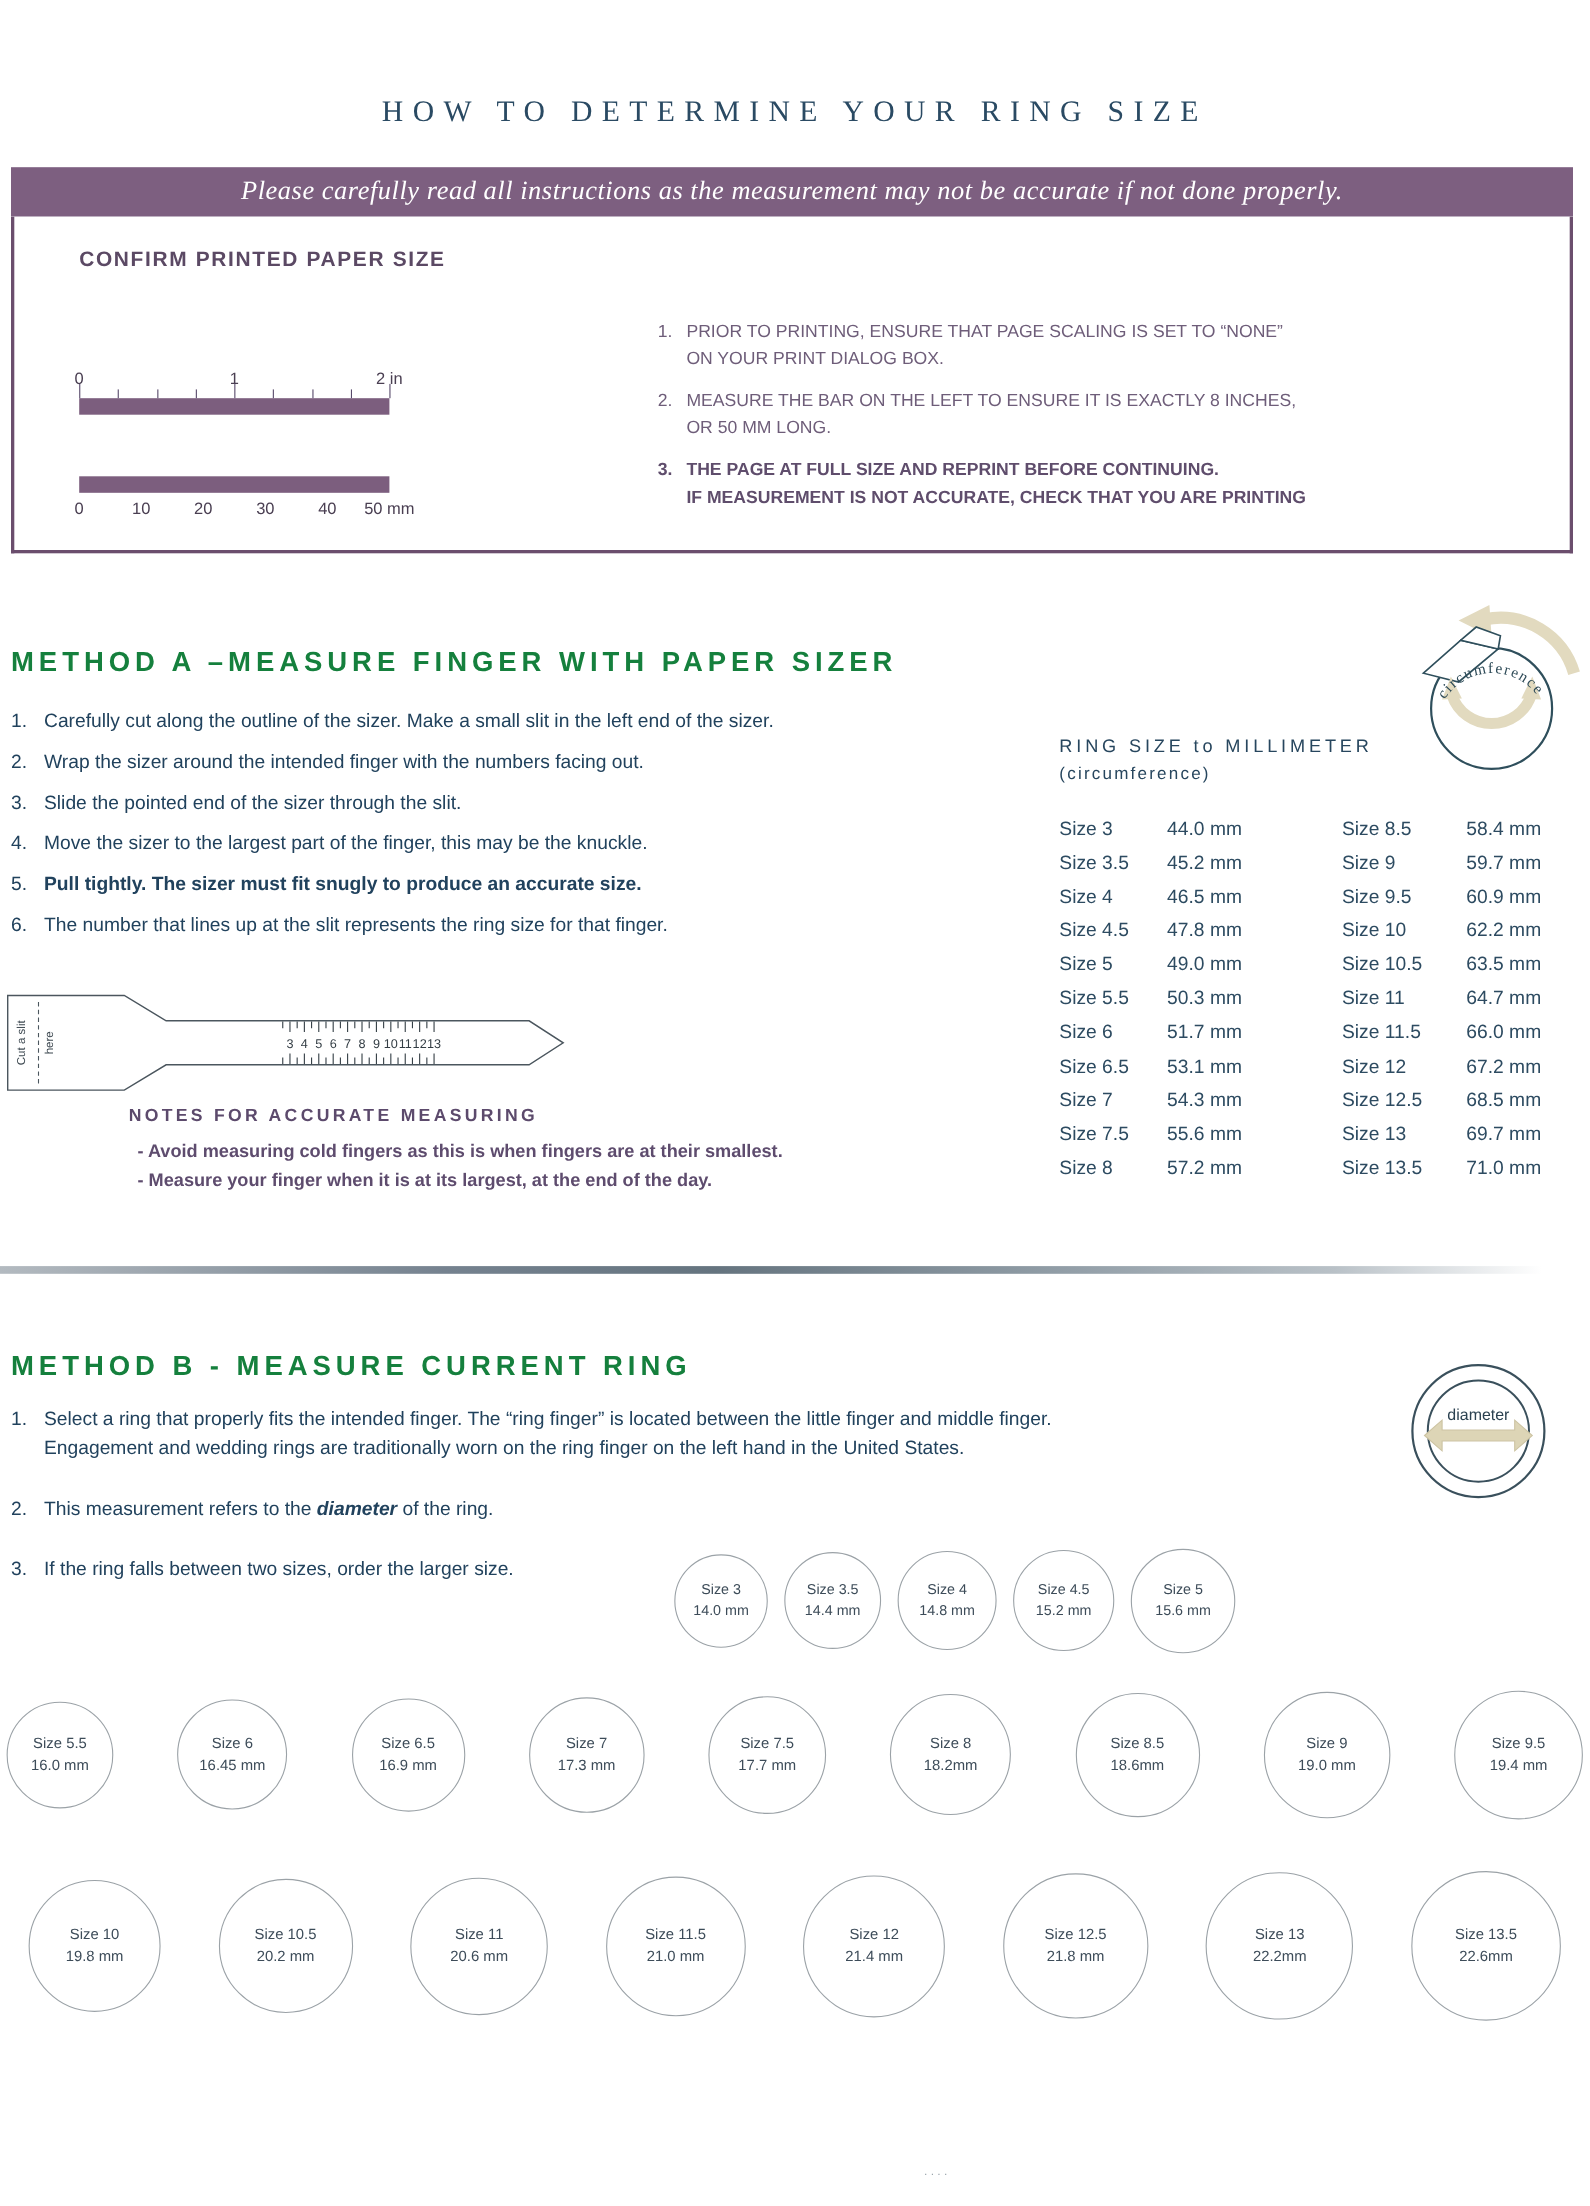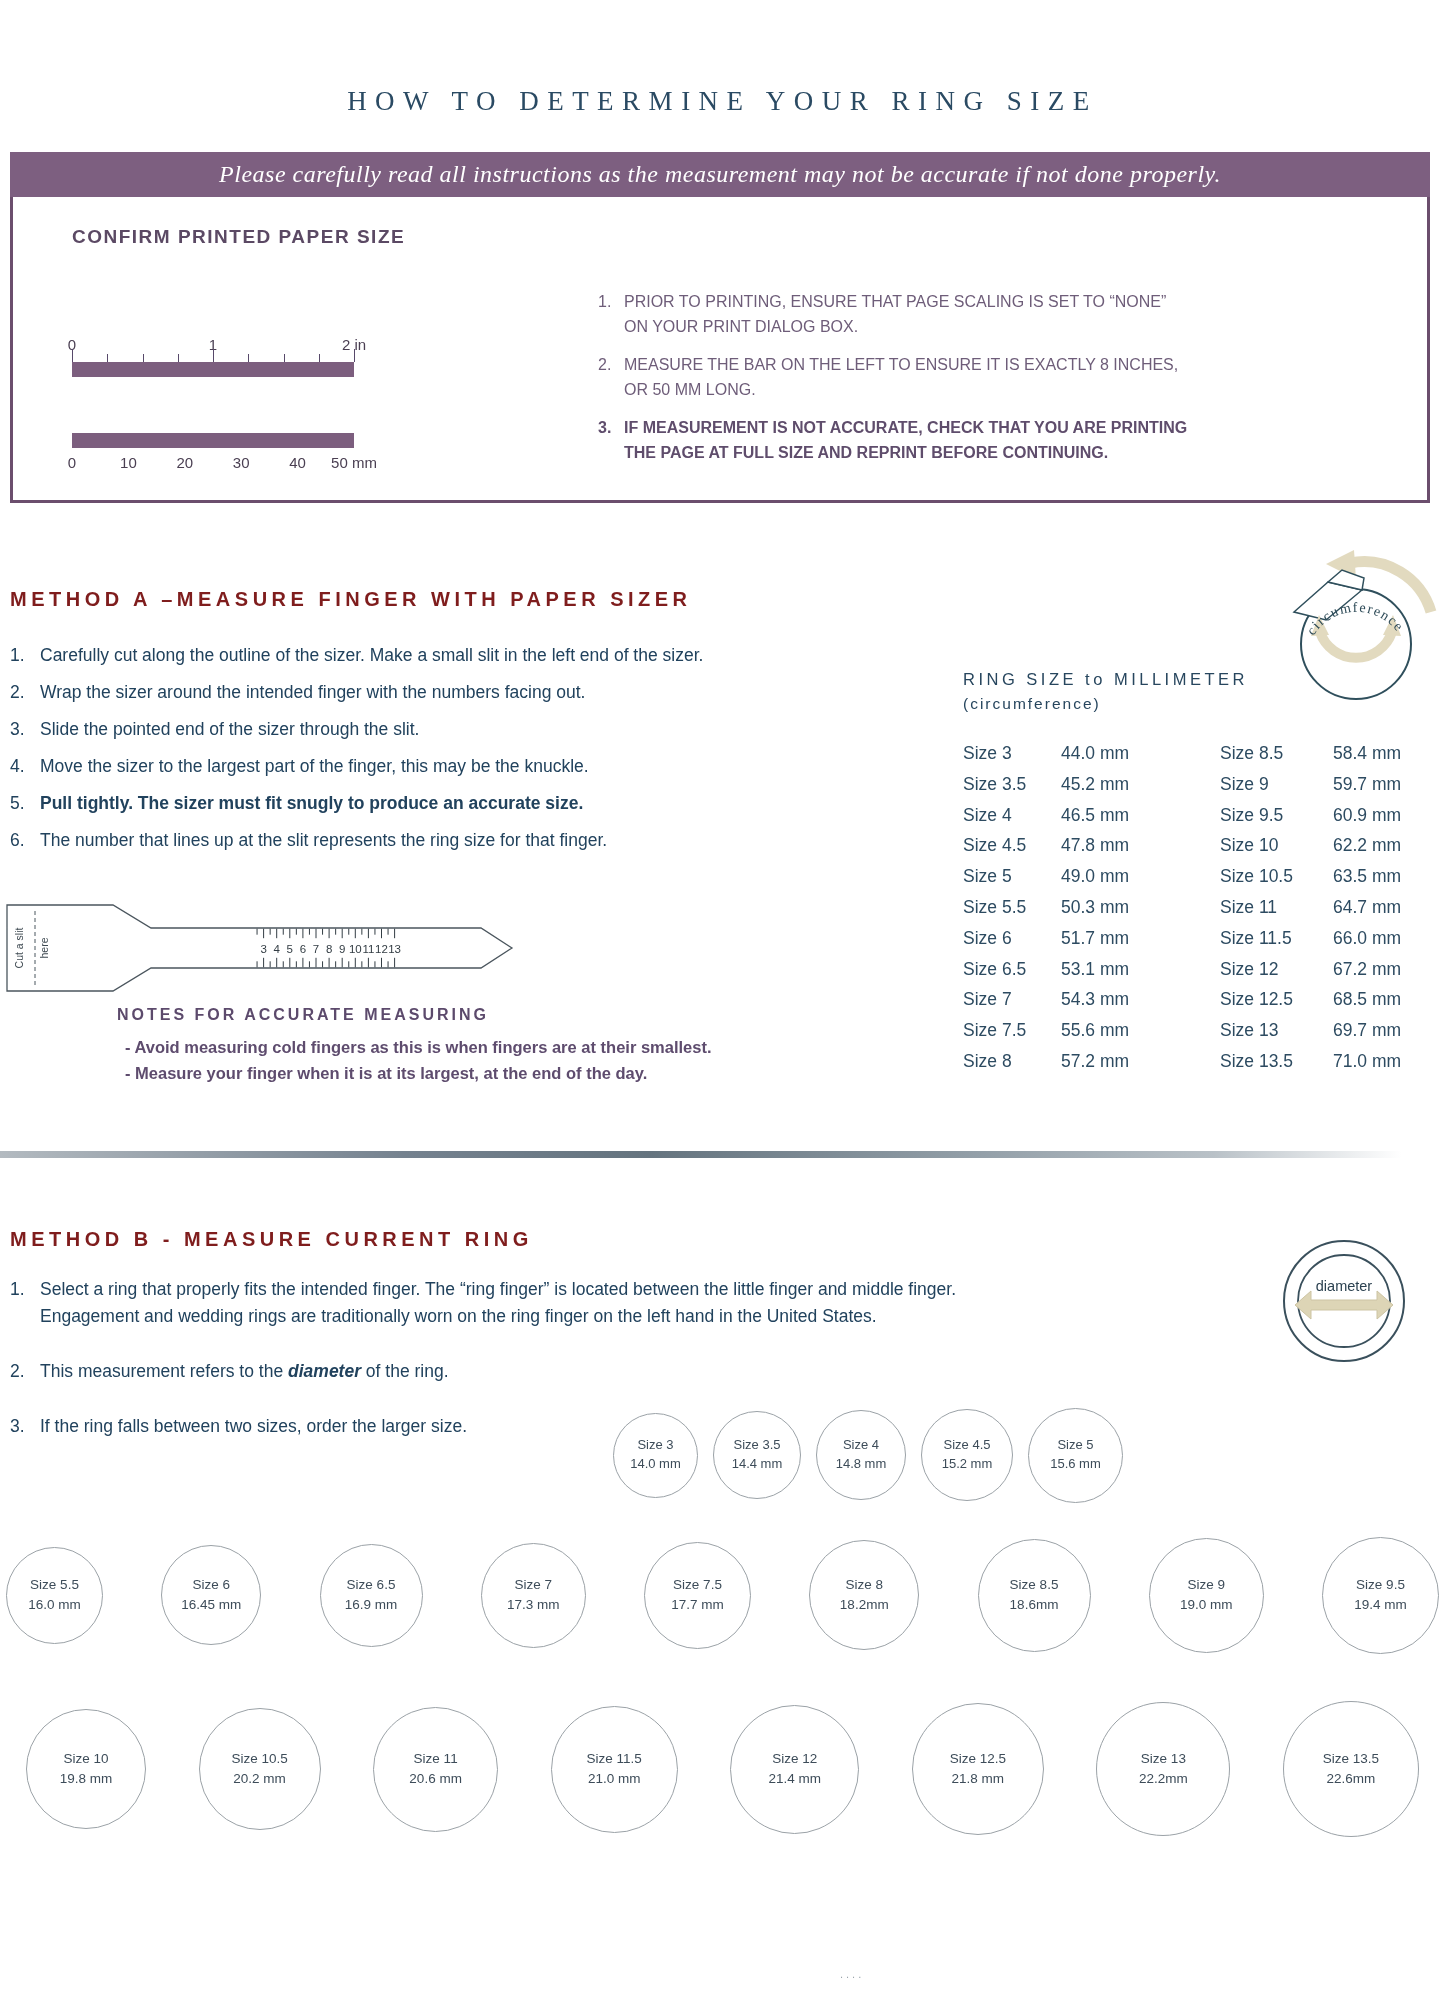--- a/index.html
+++ b/index.html
@@ -42,21 +42,21 @@
 
   .ma-steps{left:10px;top:642px;width:900px;font-size:17.5px;color:#21425d;}
   .ma-steps .step{margin-bottom:11px;line-height:26px;}
   .ma-steps .num{width:30px;}
 
   .mb-steps{left:10px;top:1276px;width:1260px;font-size:17.5px;color:#21425d;}
   .mb-steps .step{margin-bottom:28px;line-height:27px;}
   .mb-steps .num{width:30px;}
 
   
-  .method-heading{font-size:20px;font-weight:bold;letter-spacing:4.5px;color:#7f1d1d;}
+  .method-heading{font-size:25px;font-weight:bold;letter-spacing:4.5px;color:#15803d;}
   #method-a-heading{left:10px;top:588px;}
   #method-b-heading{left:10px;top:1228px;}
 
   
   #ring-table-header{left:963px;top:670px;color:#27465e;}
   #ring-table-header .l1{font-size:16.5px;letter-spacing:3.5px;}
   #ring-table-header .l2{font-size:15.5px;letter-spacing:2px;margin-top:6px;}
   .ringcol{position:absolute;font-size:17.5px;color:#2d4b61;}
   #ring-col1{left:963px;top:738px;}
   #ring-col2{left:1220px;top:738px;}
@@ -138,22 +138,22 @@
       <div class="step">
         <span class="num">2.</span>
         <div class="stepbody">
           <div><span>MEASURE THE BAR ON THE LEFT TO ENSURE IT IS EXACTLY 8 INCHES,</span></div>
           <div><span>OR 50 MM LONG.</span></div>
         </div>
       </div>
       <div class="step">
         <span class="num b">3.</span>
         <div class="stepbody">
+          <div><span class="b">THE PAGE AT FULL SIZE AND REPRINT BEFORE CONTINUING.</span></div>
           <div><span class="b">IF MEASUREMENT IS NOT ACCURATE, CHECK THAT YOU ARE PRINTING</span></div>
-          <div><span class="b">THE PAGE AT FULL SIZE AND REPRINT BEFORE CONTINUING.</span></div>
         </div>
       </div>
     </div>
 
   <div id="method-a-heading" class="abs method-heading">METHOD A –MEASURE FINGER WITH PAPER SIZER</div>
   <div class="abs steps ma-steps">
       <div class="step">
         <span class="num">1.</span>
         <div class="stepbody">
           <div><span>Carefully cut along the outline of the sizer. Make a small slit in the left end of the sizer.</span></div>

